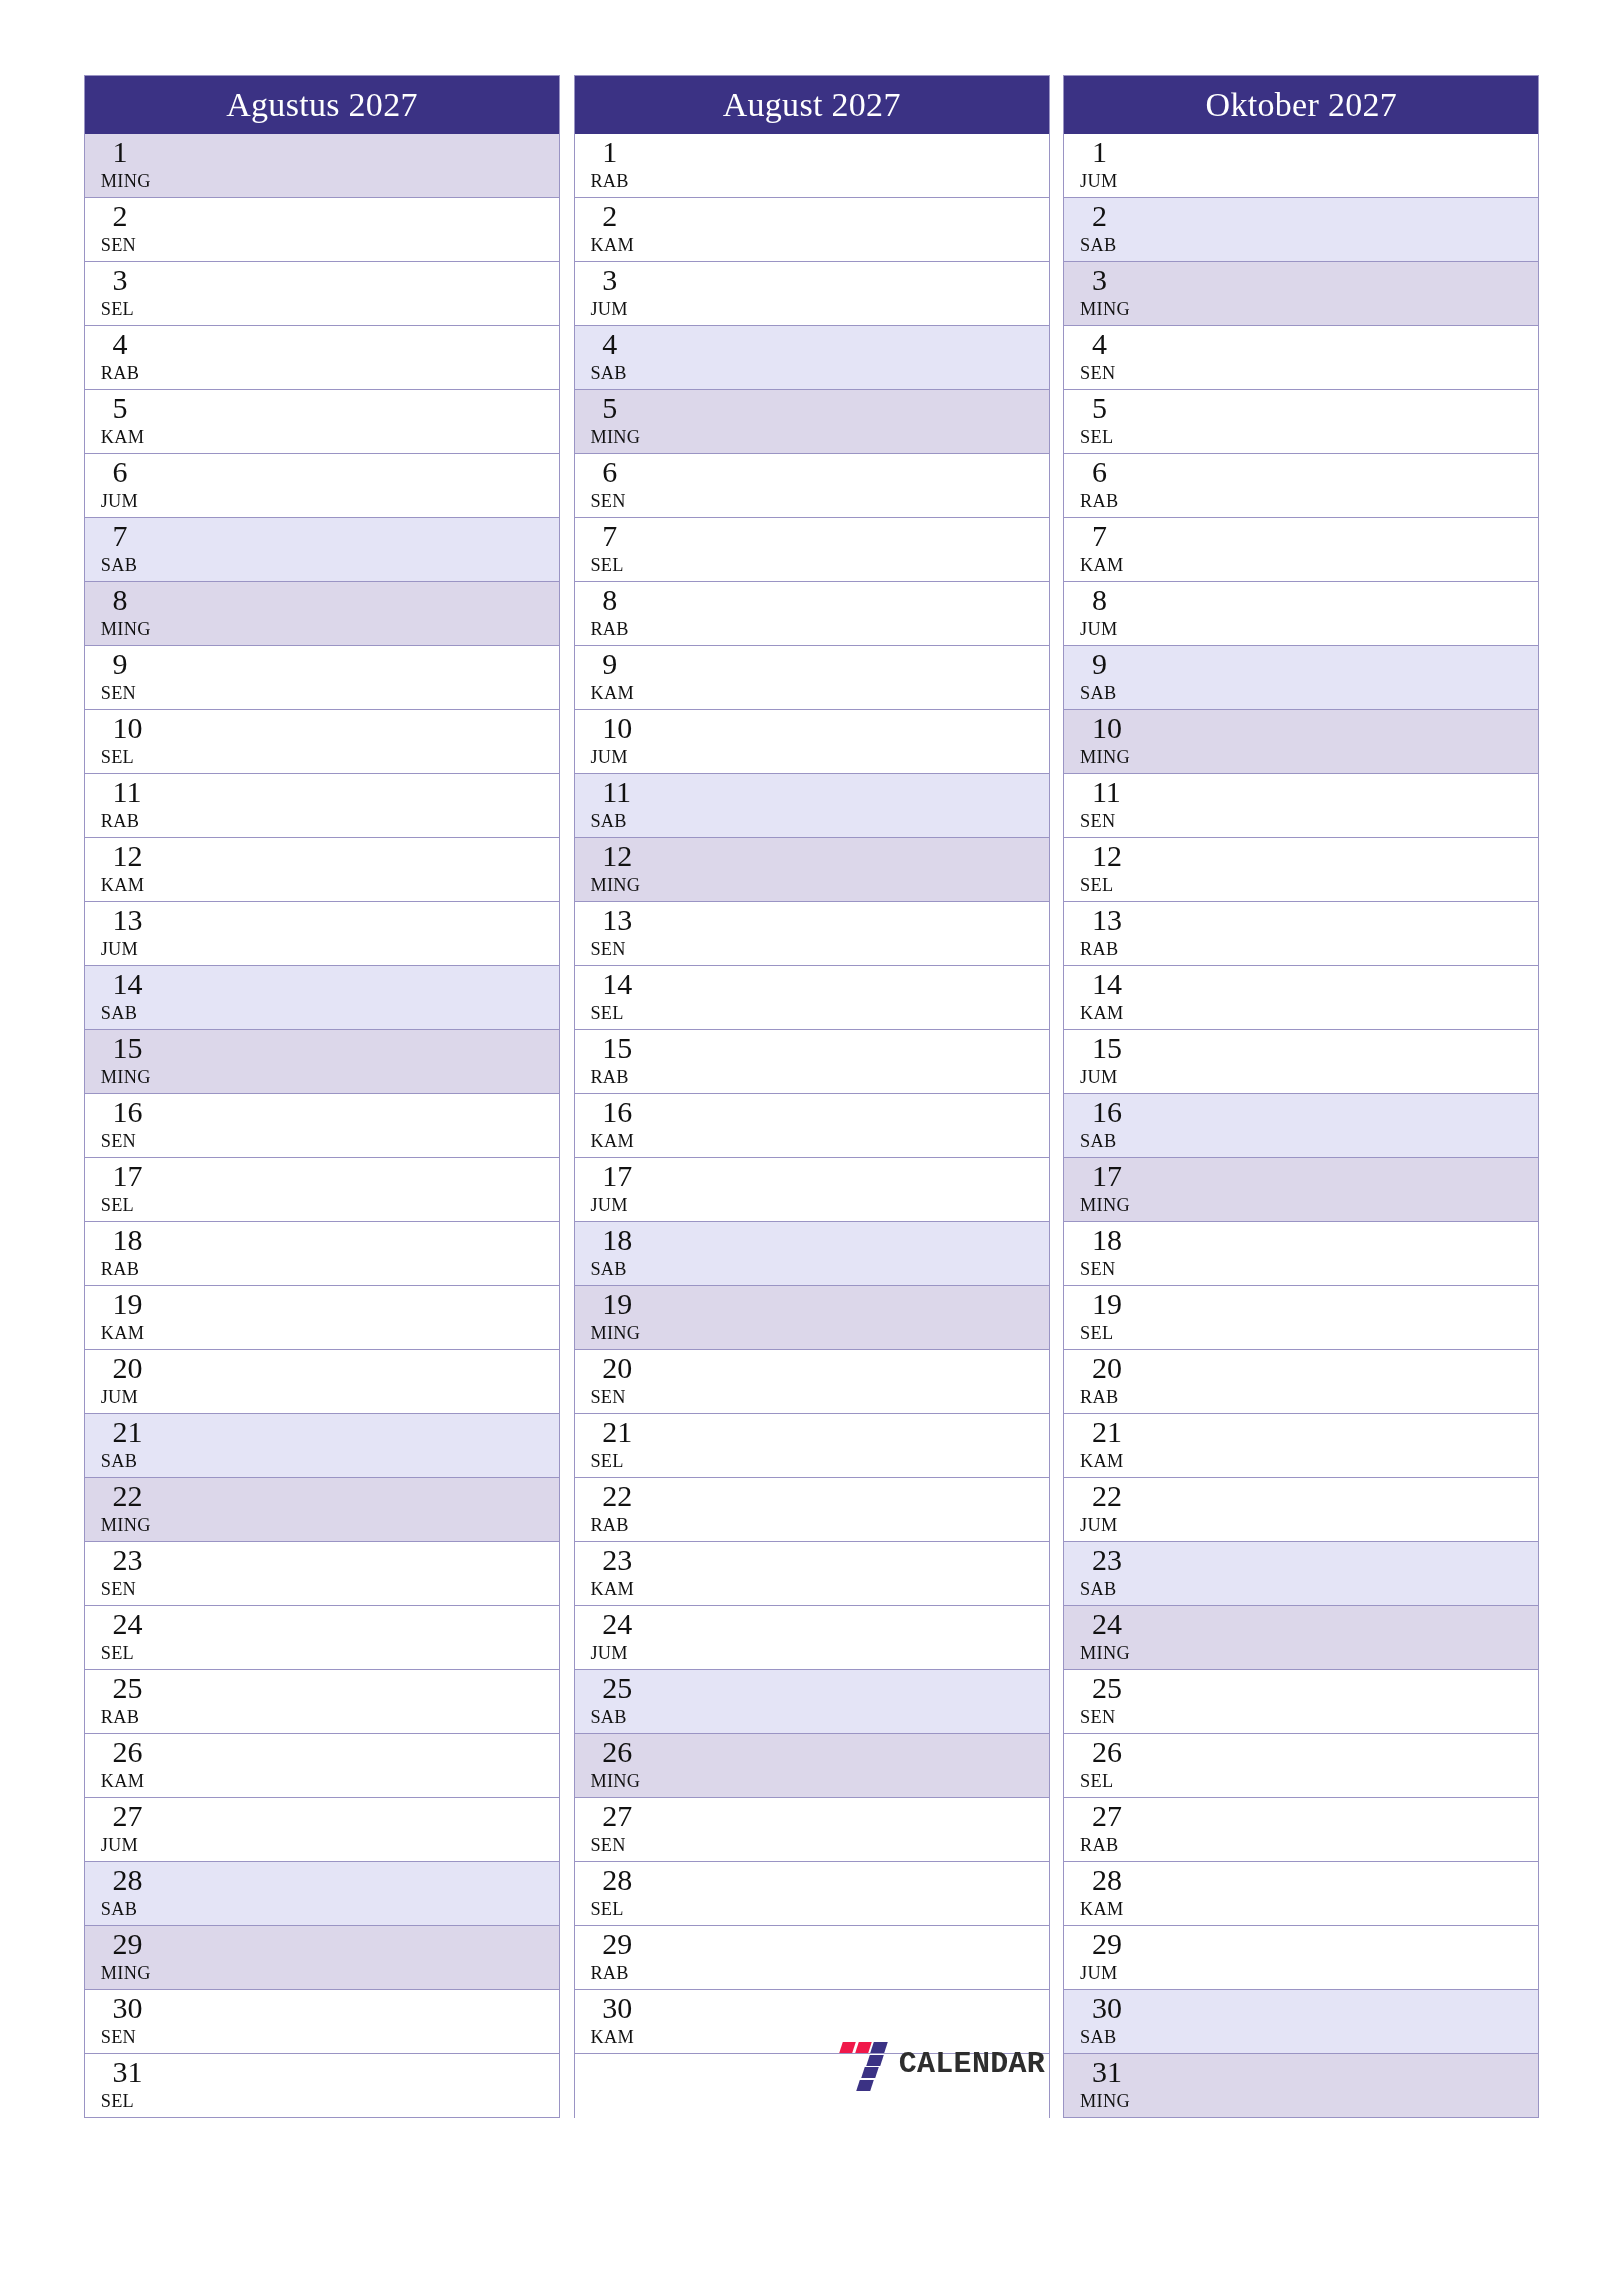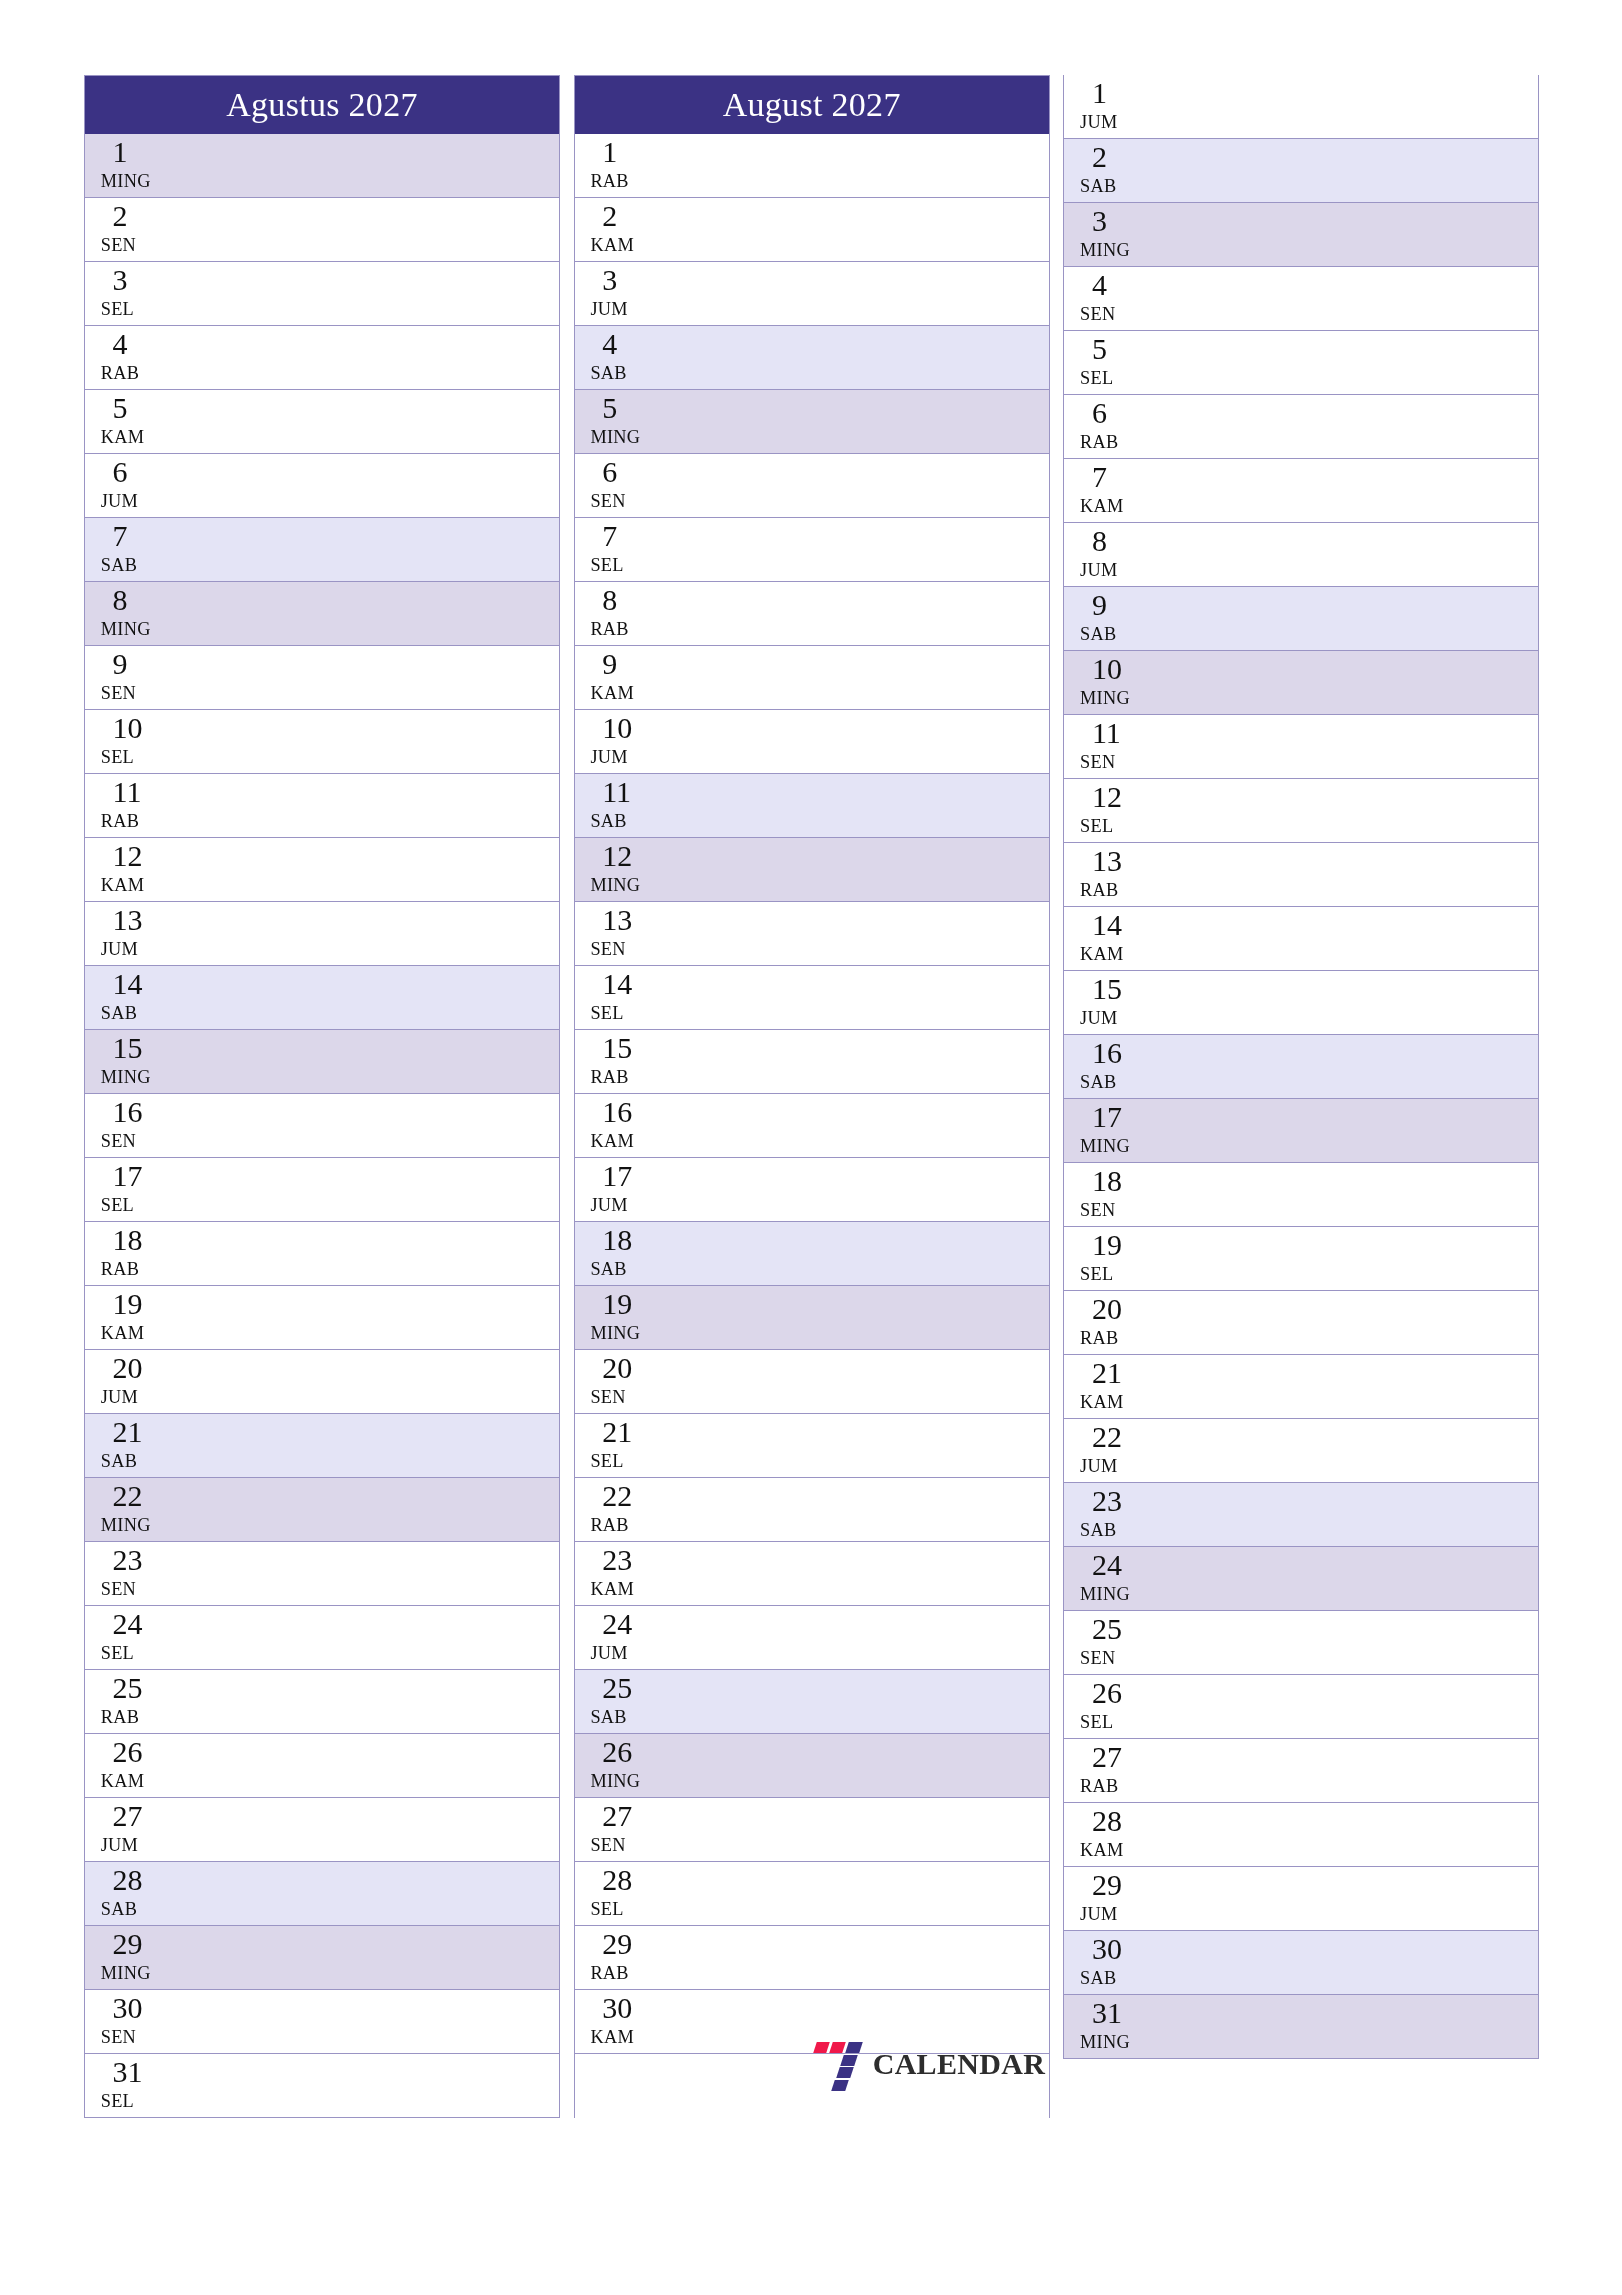--- a/index.html
+++ b/index.html
@@ -128,21 +128,21 @@
     flex: 0 0 51px;
   }
   .brand-mark span {
     position: absolute;
     display: block;
     background: #3b3284;
     transform: skewX(-18deg);
   }
   .brand-mark span.red { background: #f0194a; }
   .brand-text {
-    font-family: Liberation Serif, serif;
+    font-family: Liberation Mono, monospace;
     font-size: 30px;
     font-weight: bold;
     color: #2d2d2d;
     letter-spacing: 0.3px;
     line-height: 1;
     white-space: nowrap;
   }
 </style>
 </head>
 <body>
@@ -402,20 +402,23 @@
             <div class="day-dow">RAB</div>
           </div>
           <div class="day-row">
             <div class="day-num">30</div>
             <div class="day-dow">KAM</div>
           </div>
           <div class="day-row spacer" style="visibility: hidden;"></div>
         </div>
       </div>
       <div class="month-col">
+        <div class="month-header">
+          <div class="month-header-title">Oktober 2027</div>
+        </div>
         <div class="day-list">
           <div class="day-row">
             <div class="day-num">1</div>
             <div class="day-dow">JUM</div>
           </div>
           <div class="day-row sat">
             <div class="day-num">2</div>
             <div class="day-dow">SAB</div>
           </div>
           <div class="day-row sun">

